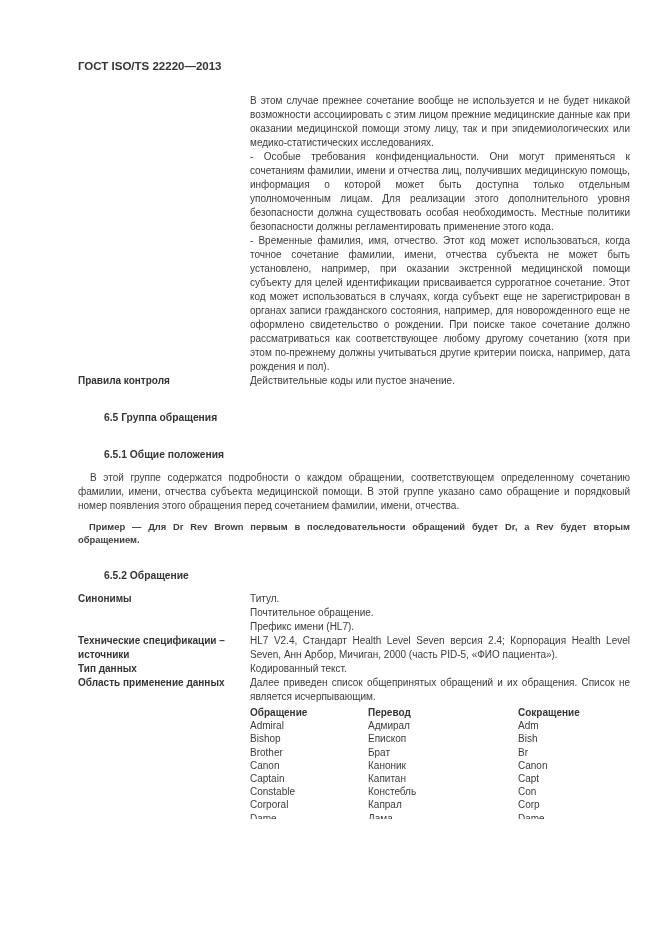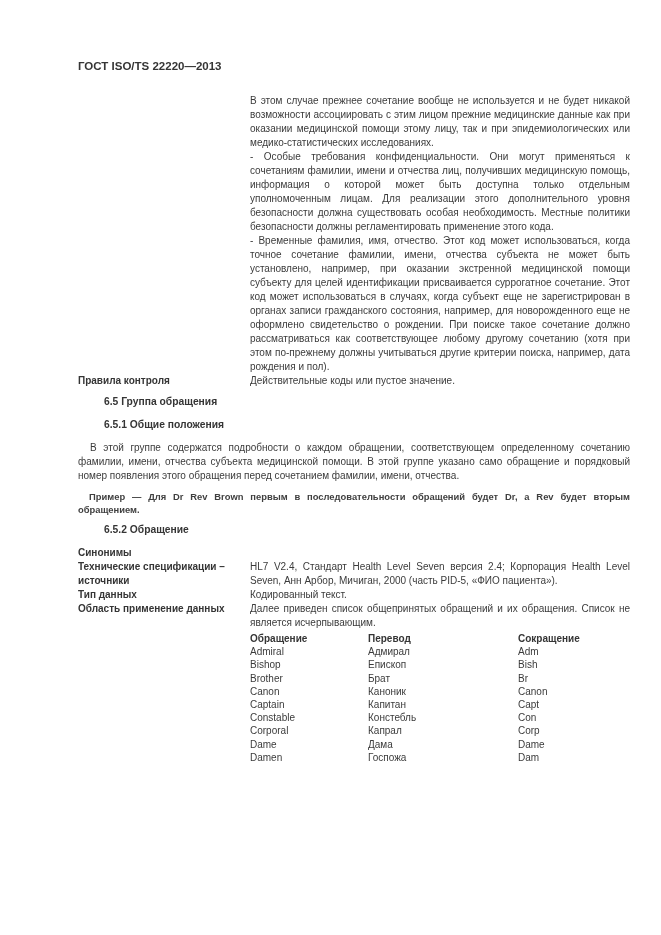--- a/index.html
+++ b/index.html
@@ -29,21 +29,21 @@
   .justified{text-align:justify;}
   .def-row{display:flex;align-items:flex-start;}
   .def-label{
     flex:0 0 172px;width:172px;box-sizing:border-box;
     padding-right:12px;
     font-weight:700;color:#353535;
   }
   .def-value{flex:1;min-width:0;}
   .heading{
     font-weight:700;color:#353535;
-    margin:7px 0 9px 26px;
+    margin:23px 0 9px 26px;
     font-size:10.3px;
   }
   .intro-par{
     text-indent:12px;
     margin-top:2px;
   }
   .example{
     font-weight:700;
     font-size:9.4px;line-height:13px;
     text-indent:11px;
@@ -94,20 +94,25 @@
     <div class="heading">6.5.1 Общие положения</div>
 
     <p class="intro-par justified">В этой группе содержатся подробности о каждом обращении, соответствующем определенному сочетанию фамилии, имени, отчества субъекта медицинской помощи. В этой группе указано само обращение и порядковый номер появления этого обращения перед сочетанием фамилии, имени, отчества.</p>
 
     <p class="example justified">Пример — Для Dr Rev Brown первым в последовательности обращений будет Dr, а Rev будет вторым обращением.</p>
 
     <div class="heading">6.5.2 Обращение</div>
 
     <div class="def-row">
       <div class="def-label">Синонимы</div>
+      <div class="def-value">
+        <p>Титул.</p>
+        <p>Почтительное обращение.</p>
+        <p>Префикс имени (HL7).</p>
+      </div>
     </div>
 
 
     <div class="def-row">
       <div class="def-label">Технические спецификации – источники</div>
       <div class="def-value justified">HL7 V2.4, Стандарт Health Level Seven версия 2.4; Корпорация Health Level Seven, Анн Арбор, Мичиган, 2000 (часть PID-5, «ФИО пациента»).</div>
     </div>
 
     <div class="def-row">
       <div class="def-label">Тип данных</div>

